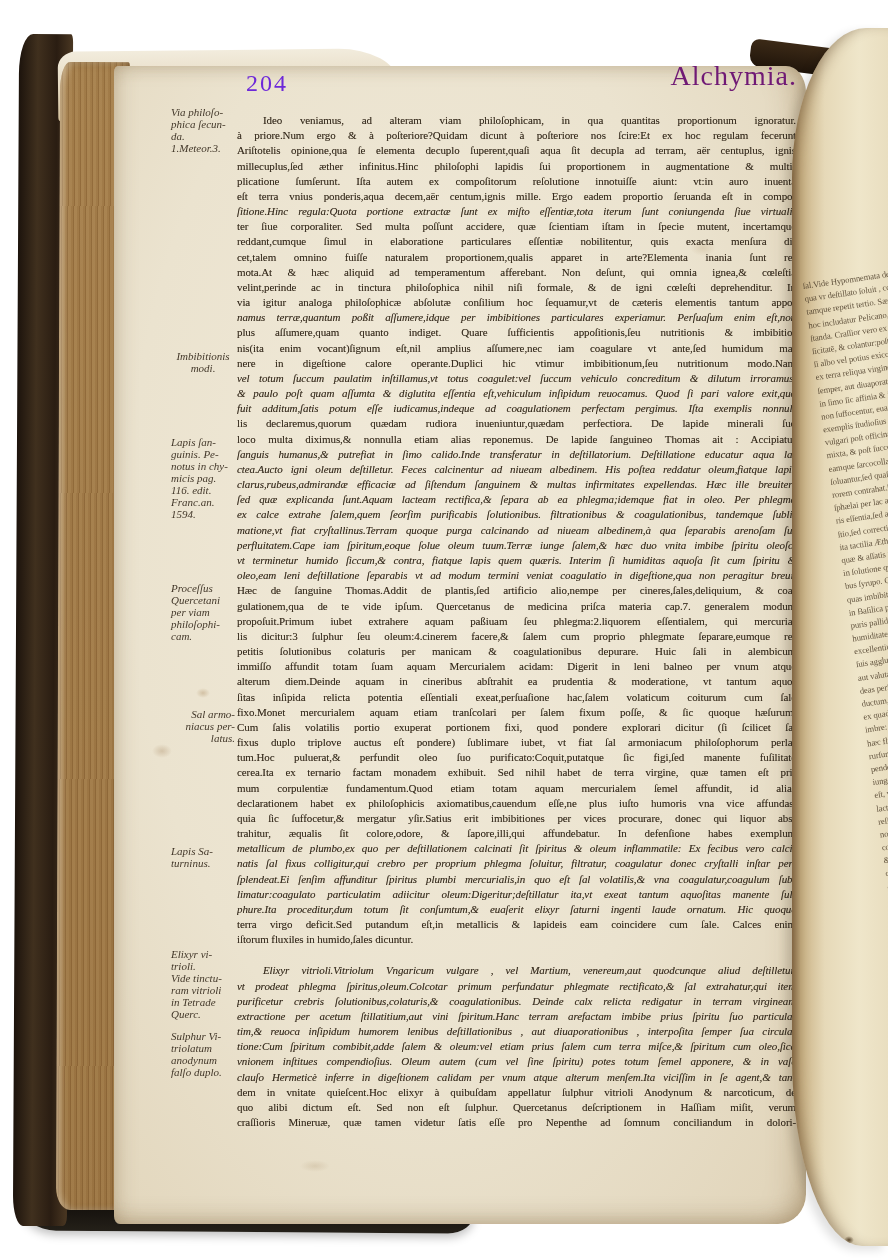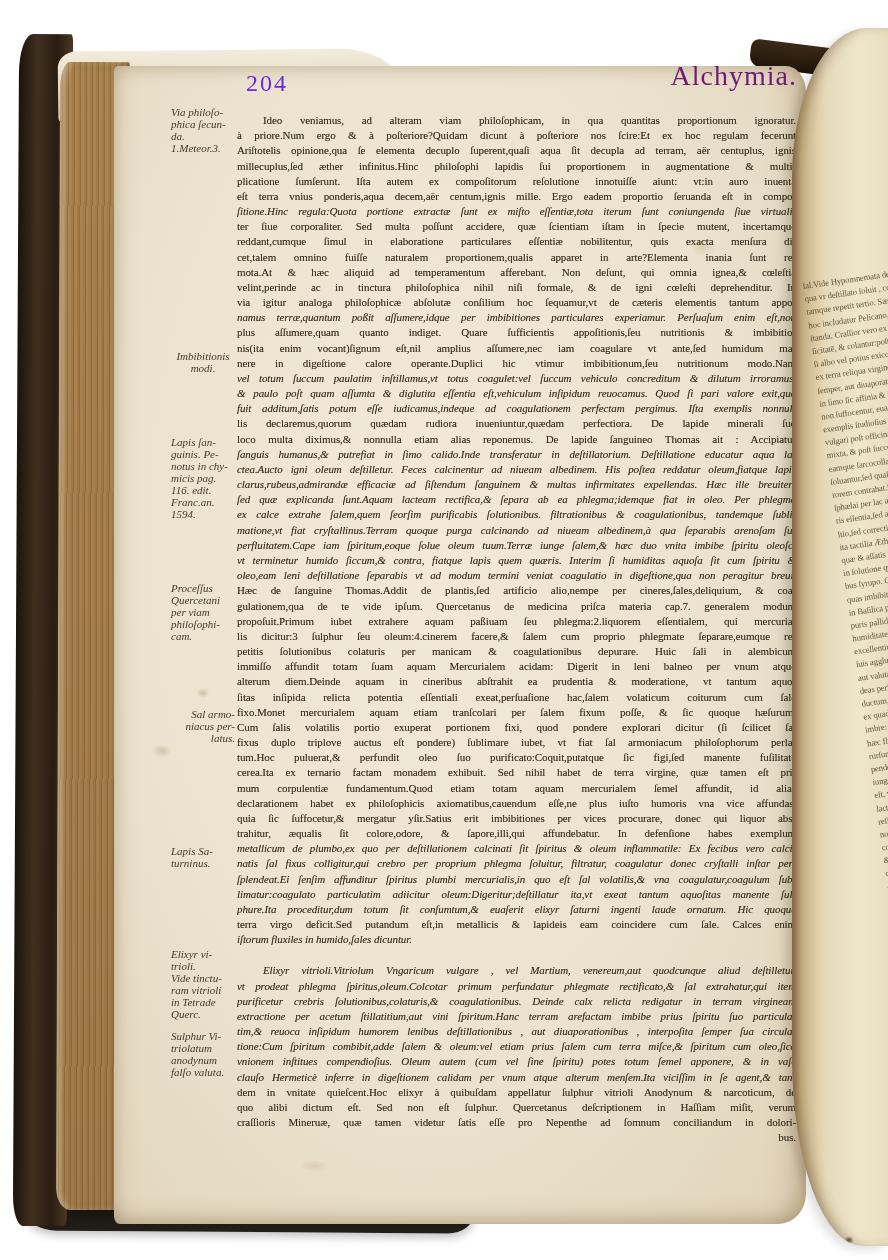--- a/index.html
+++ b/index.html
@@ -50,21 +50,21 @@
     font-size:28px;letter-spacing:1px;color:#701a75;}
   #marginalia{position:absolute;left:0;top:0;}
   .mnote{position:absolute;left:171px;width:64px;font-style:italic;font-size:11px;
     line-height:12px;white-space:pre-line;color:#43382a;}
   #body-text{position:absolute;left:237px;top:97px;width:559px;}
   .bline{height:15.18px;line-height:15.18px;font-size:11px;letter-spacing:-.1px;
     text-align:justify;text-align-last:justify;overflow:hidden;color:#362c1f;
     text-shadow:0 0 .4px rgba(70,55,35,.45);}
   .bline.i{font-style:italic;}
   .bline.n{text-indent:26px;margin-top:16px;}
-  .bline.l{text-align-last:left;font-style:italic;}
+  .bline.l{text-align-last:left;}
   .bline.r{text-align-last:right;}
 
   
   #facing-page{position:absolute;left:792px;top:28px;width:96px;height:1218px;z-index:8;
     background:linear-gradient(90deg,#9e835a 0%,#c9b184 9%,#e6d9b8 34%,#efe6ca 70%,#e9dec0 100%);
     border-radius:74px 0 0 70px / 150px 0 0 190px;
     box-shadow:inset 10px 0 14px -6px rgba(70,45,20,.45), -6px 4px 10px rgba(0,0,0,.12);
     overflow:hidden;}
   #facing-text{position:absolute;left:10px;top:252px;width:230px;
     transform:rotate(-8deg);transform-origin:0 0;}
@@ -118,21 +118,21 @@
 turninus.</div>
         <div class="mnote" style="top: 948px;">Elixyr vi-
 trioli.
 Vide tinctu-
 ram vitrioli
 in Tetrade
 Querc.</div>
         <div class="mnote" style="top: 1030px;">Sulphur Vi-
 triolatum
 anodynum
-falſo valuta.</div>
+falſo duplo.</div>
       </div>
     <div id="body-text">
         <div class="bline n">Ideo veniamus, ad alteram viam philoſophicam, in qua quantitas proportionum ignoratur.</div>
         <div class="bline">à priore.Num ergo &amp; à poſteriore?Quidam dicunt à poſteriore nos ſcire:Et ex hoc regulam fecerunt</div>
         <div class="bline">Ariſtotelis opinione,qua ſe elementa decuplo ſuperent,quaſi aqua ſit decupla ad terram, aër centuplus, ignis</div>
         <div class="bline">millecuplus,ſed æther infinitus.Hinc philoſophi lapidis ſui proportionem in augmentatione &amp; multi-</div>
         <div class="bline">plicatione ſumſerunt.  Iſta autem ex compoſitorum reſolutione innotuiſſe aiunt: vt:in auro inuenta</div>
         <div class="bline">eſt terra vnius ponderis,aqua decem,aër centum,ignis mille. Ergo eadem proportio ſeruanda eſt in compo-</div>
         <div class="bline i">ſitione.Hinc regula:Quota portione extractæ ſunt ex miſto eſſentiæ,tota iterum ſunt coniungenda ſiue virtuali-</div>
         <div class="bline">ter ſiue corporaliter. Sed multa poſſunt accidere, quæ ſcientiam iſtam in ſpecie mutent, incertamque</div>
@@ -187,21 +187,20 @@
         <div class="bline i">vt prodeat phlegma ſpiritus,oleum.Colcotar primum perfundatur phlegmate rectificato,&amp; ſal extrahatur,qui item</div>
         <div class="bline i">purificetur crebris ſolutionibus,colaturis,&amp; coagulationibus.  Deinde calx relicta redigatur in terram virgineam</div>
         <div class="bline i">extractione per acetum ſtillatitium,aut vini ſpiritum.Hanc terram arefactam imbibe prius ſpiritu ſuo particula-</div>
         <div class="bline i">tim,&amp; reuoca inſipidum humorem lenibus deſtillationibus , aut diuaporationibus , interpoſita ſemper ſua circula-</div>
         <div class="bline i">tione:Cum ſpiritum combibit,adde ſalem &amp; oleum:vel etiam prius ſalem cum terra miſce,&amp; ſpiritum cum oleo,ſicq</div>
         <div class="bline i">vnionem inſtitues compendioſius.  Oleum autem (cum vel ſine ſpiritu) potes totum ſemel apponere, &amp; in vaſe</div>
         <div class="bline i">clauſo Hermeticè inferre in digeſtionem calidam per vnum atque alterum menſem.Ita viciſſim in ſe agent,&amp; tan-</div>
         <div class="bline">dem in vnitate quieſcent.Hoc elixyr à quibuſdam appellatur ſulphur vitrioli  Anodynum &amp; narcoticum, de</div>
         <div class="bline">quo alibi dictum eſt.  Sed non eſt ſulphur.  Quercetanus deſcriptionem in Haſſiam miſit,  verum</div>
         <div class="bline">craſſioris Mineruæ, quæ tamen videtur ſatis eſſe pro Nepenthe ad ſomnum conciliandum in dolori-</div>
-        <div class="bline r">bus.</div>
       </div>
   </div>
 
   <div id="facing-page">
     <div id="facing-text">
         <div class="fline">ſal.Vide Hypomnemata de chole</div>
         <div class="fline">qua vr deſtillato ſoluit , coagula</div>
         <div class="fline">tamque repetit tertio. Sæpe re</div>
         <div class="fline">hoc includatur Pelicano,&amp; dige</div>
         <div class="fline">ſtanda. Craſſior vero ex cinerib</div>

